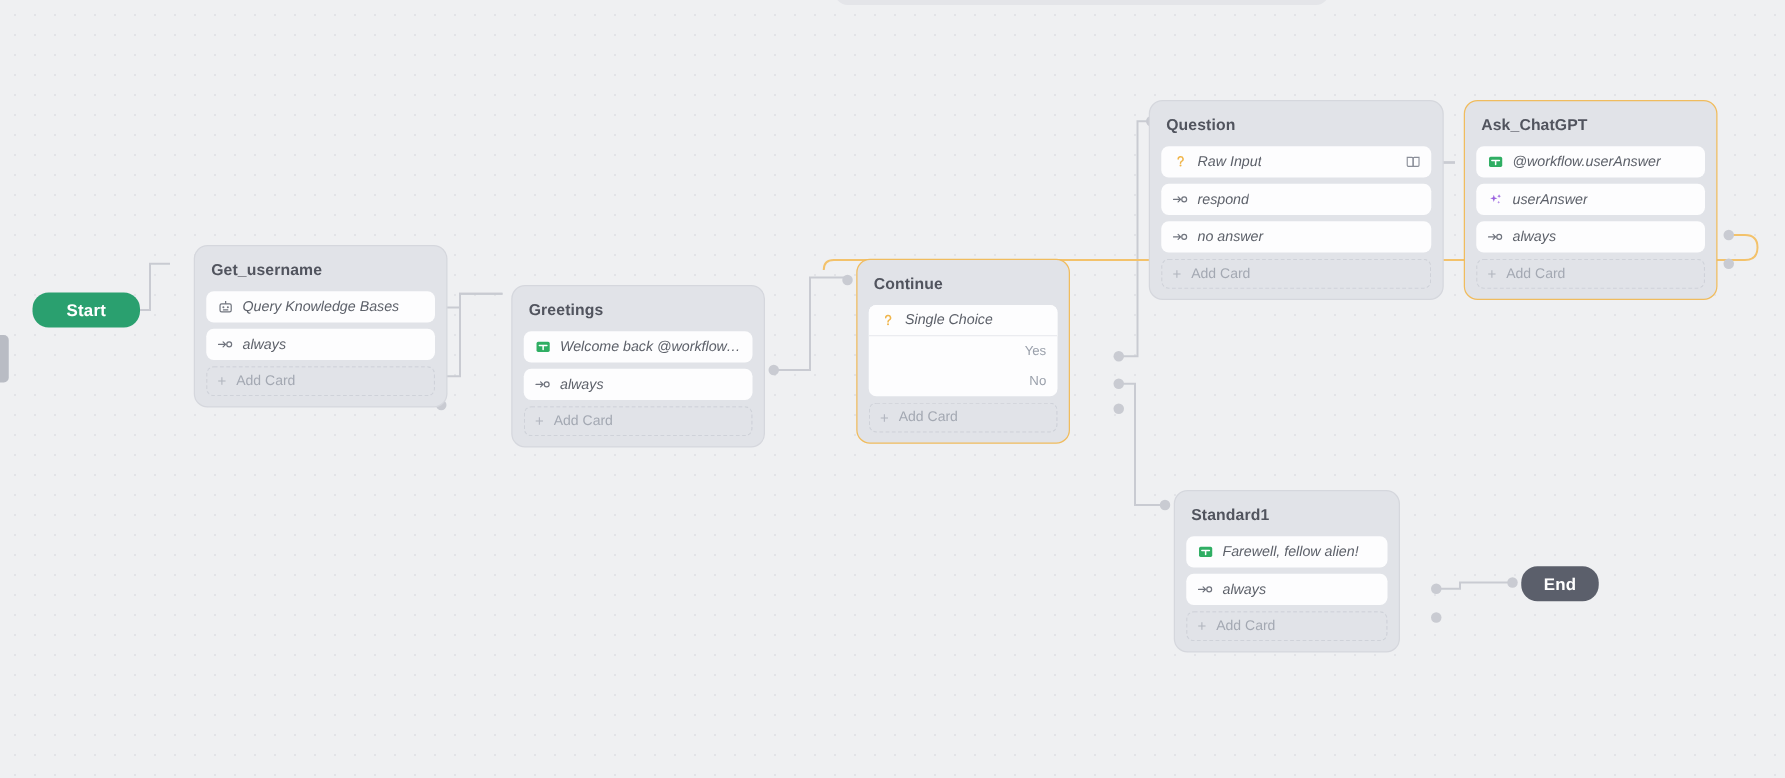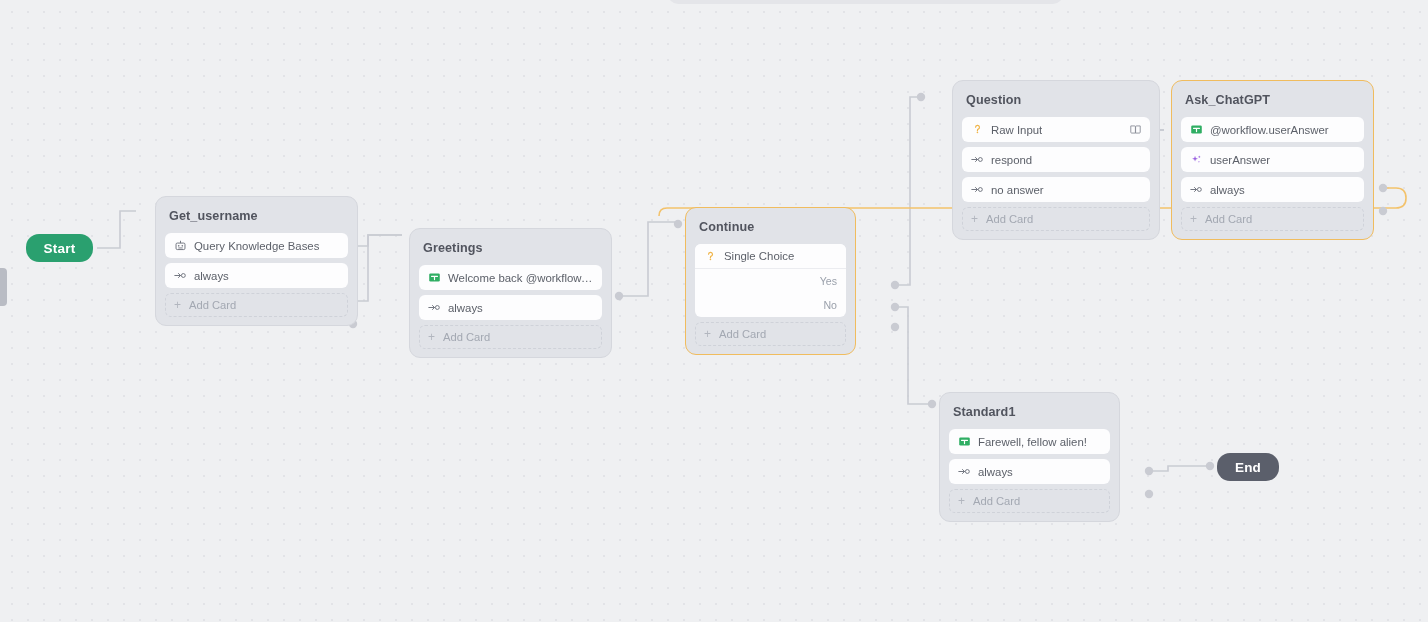--- a/index.html
+++ b/index.html
@@ -42,21 +42,21 @@
     background:#e1e3e8;
   }
   .node-title {
     font-size:12.6px; font-weight:bold; color:#51545e;
     padding:3px 4px 10px 4px; letter-spacing:.1px;
   }
   .card {
     background:#fdfdfe; border-radius:6px;
     height:25px; display:flex; align-items:center;
     padding:0 8px; margin-bottom:5px;
-    font-size:11.4px; color:#5c6069; white-space:nowrap; overflow:hidden;
+    font-size:11.4px; color:#5c6069; white-space:nowrap; overflow:hidden;font-style:italic;
   }
   .card .ic { width:14px; height:14px; margin-right:7px; flex:0 0 14px;
               display:flex; align-items:center; justify-content:center; }
   .card .lbl { overflow:hidden; text-overflow:ellipsis; }
   .card .trail { margin-left:auto; display:flex; align-items:center; }
 
   
   .choice-group { background:#fdfdfe; border-radius:6px; margin-bottom:5px; overflow:hidden; }
   .choice-group .card { margin-bottom:0; border-bottom:1px solid #ebecf0; border-radius:0; }
   .choice-opt {
@@ -195,21 +195,21 @@
           </div>
           <div class="choice-opt">
             <span>No</span>
           </div>
         </div>
         <div class="addcard">
           <span class="plus">+</span>
           <span>Add Card</span>
         </div>
       </div>
-      <div class="node" style="left: 952px; top: 80px; width: 208px;">
+      <div class="node" style="left: 919px; top: 80px; width: 236px;">
         <div class="node-title">Question</div>
         <div class="card">
           <span class="ic">
             <svg width="13" height="13" viewBox="0 0 16 16">
               <path d="M5.6 5.2 a2.4 2.4 0 1 1 3.3 2.3 c-.9 .45 -1 1 -1 1.8" stroke="#f0b54a" stroke-width="1.5" fill="none" stroke-linecap="round"></path>
               <circle cx="7.9" cy="11.6" r="1" fill="#f0b54a"></circle>
             </svg>
           </span>
           <span class="lbl">Raw Input</span>
           <span class="trail">
@@ -297,19 +297,19 @@
           </span>
           <span class="lbl">always</span>
         </div>
         <div class="addcard">
           <span class="plus">+</span>
           <span>Add Card</span>
         </div>
       </div>
     </div>
 
-<div class="pill pill-start" style="left: 26px; top: 234px; width: 67px; height: 28px; background: rgb(42, 160, 111);">
+<div class="pill pill-start" style="left: 26px; top: 234px; width: 86px; height: 28px; background: rgb(42, 160, 111);">
       <span>Start</span>
     </div>
     <div class="pill pill-end" style="left: 1217px; top: 453px; width: 62px; height: 28px; background: rgb(91, 95, 107);">
       <span>End</span>
     </div>
   </div>
 
 </body></html>

